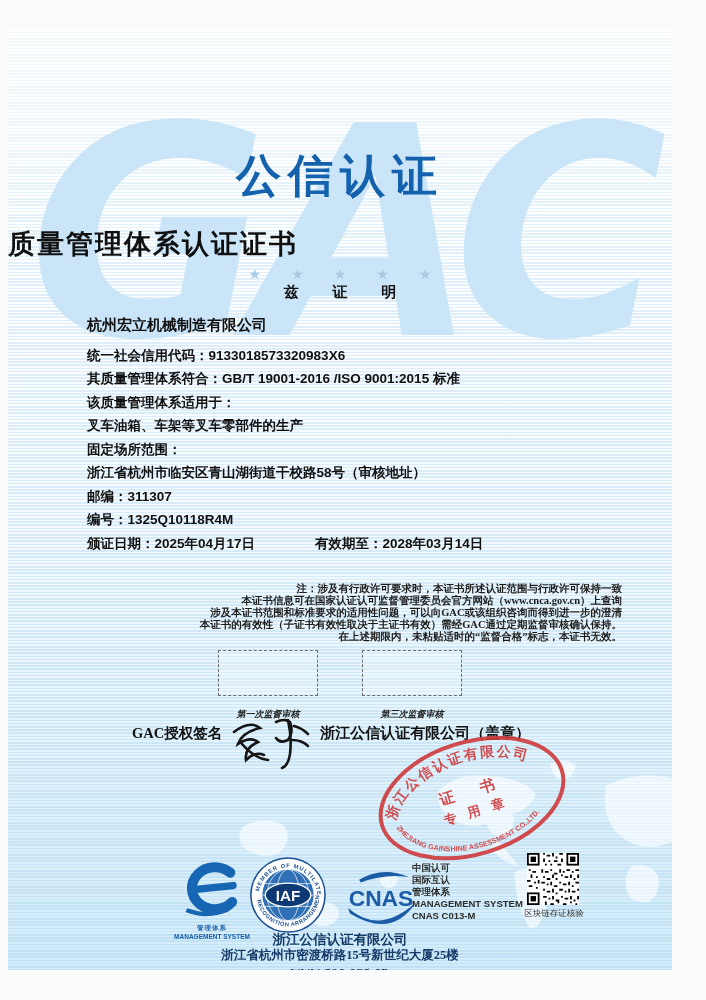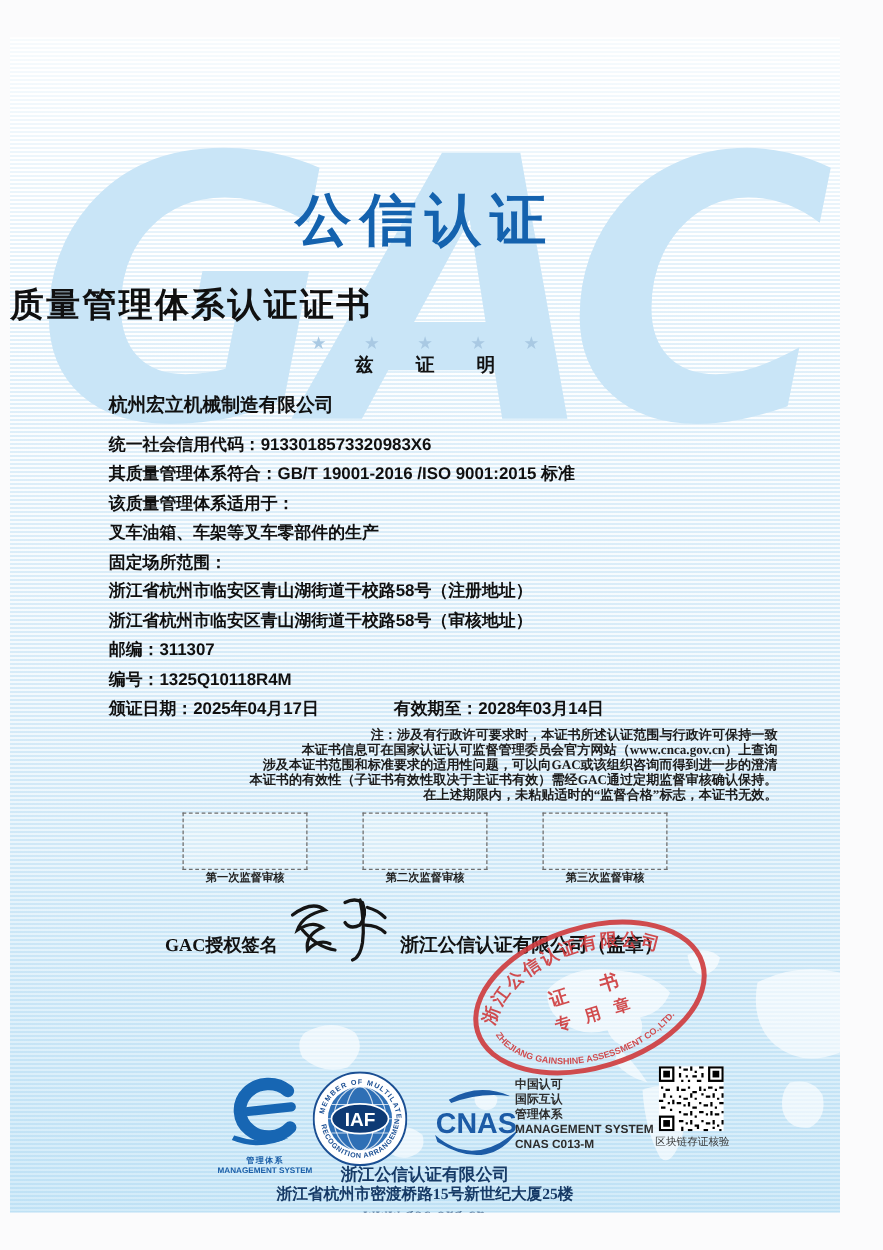--- a/index.html
+++ b/index.html
@@ -24,22 +24,22 @@
     font-family:"Liberation Serif",serif;}
   .bodyblock{top:283px;left:79px;right:50px;color:#101010;font-weight:700;font-size:13.5px;}
   .bodyblock .line{line-height:23.5px;white-space:nowrap;}
   .company-line{font-size:15px;margin-bottom:7px;}
   .pair2{margin-left:60px;}
   .notes{top:553px;left:84px;width:530px;font-family:"Liberation Serif",serif;font-weight:bold;
     color:#1c1c1c;font-size:10.5px;line-height:11.9px;text-align:right;}
   .audits{top:620px;left:0;width:100%;display:flex;justify-content:center;gap:44px;}
   .audit-cell{width:100px;text-align:center;}
   .audit-box{width:100px;height:46px;border:1px dashed #6c6c6c;background:rgba(255,255,255,.22);box-sizing:border-box;}
-  .audit-label{margin-top:0;font-size:9px;color:#222;font-family:"Liberation Serif",serif;font-weight:bold;}
-  .signer{top:694px;left:124px;display:flex;align-items:flex-end;color:#111;}
+  .audit-label{margin-top:12px;font-size:9px;color:#222;font-family:"Liberation Serif",serif;font-weight:bold;font-style:italic;}
+  .signer{top:694px;left:124px;display:flex;align-items:flex-start;color:#111;}
   .signer .sig-label{font-size:14.5px;font-weight:bold;font-family:"Liberation Serif",serif;}
   .signer .sig-svg{margin:-14px 6px -6px 6px;}
   .signer .seal-holder{font-size:15px;font-weight:bold;font-family:"Liberation Serif",serif;}
   .sealsvg{left:364px;top:706px;transform:rotate(-17deg);opacity:.9;}
   .maps{left:0;top:726px;pointer-events:none;}
   .caption-gac{left:150px;top:894px;width:108px;text-align:center;color:#1b5fa8;font-weight:bold;}
   .caption-gac .cn{font-size:6.5px;letter-spacing:1px;}
   .caption-gac .en{font-size:6.5px;}
   .accred{left:404px;top:832px;color:#2d2d2d;font-weight:bold;font-size:9.5px;line-height:12px;}
   .qr-caption{left:500px;top:878px;width:92px;text-align:center;font-size:8.5px;color:#333;
@@ -76,45 +76,40 @@
   <div class="abs stars">★★★★★</div>
   <div class="abs certify">兹 证 明</div>
 
   <div class="abs bodyblock">
     <div class="line company-line">杭州宏立机械制造有限公司</div>
     <div class="line"><span>统一社会信用代码：</span><span>9133018573320983X6</span></div>
     <div class="line"><span>其质量管理体系符合：</span><span>GB/T 19001-2016 /ISO 9001:2015 标准</span></div>
     <div class="line">该质量管理体系适用于：</div>
     <div class="line">叉车油箱、车架等叉车零部件的生产</div>
     <div class="line">固定场所范围：</div>
-    <div class="line">浙江省杭州市临安区青山湖街道干校路58号（注册地址）</div>
     <div class="line">浙江省杭州市临安区青山湖街道干校路58号（审核地址）</div>
     <div class="line"><span>邮编：</span><span>311307</span></div>
     <div class="line"><span>编号：</span><span>1325Q10118R4M</span></div>
     <div class="line">
       <span>颁证日期：</span><span>2025年04月17日</span><span class="pair2">有效期至：</span><span>2028年03月14日</span>
     </div>
   </div>
 
   <div class="abs notes">
     <div>注：涉及有行政许可要求时，本证书所述认证范围与行政许可保持一致</div>
     <div>本证书信息可在国家认证认可监督管理委员会官方网站（www.cnca.gov.cn）上查询</div>
     <div>涉及本证书范围和标准要求的适用性问题，可以向GAC或该组织咨询而得到进一步的澄清</div>
     <div>本证书的有效性（子证书有效性取决于主证书有效）需经GAC通过定期监督审核确认保持。</div>
     <div>在上述期限内，未粘贴适时的“监督合格”标志，本证书无效。</div>
   </div>
 
   <div class="abs audits">
     <div class="audit-cell">
       <div class="audit-box"></div>
       <div class="audit-label">第一次监督审核</div>
-    </div>
-    <div class="audit-cell">
-      <div class="audit-box"></div>
-      <div class="audit-label">第二次监督审核</div>
     </div>
     <div class="audit-cell">
       <div class="audit-box"></div>
       <div class="audit-label">第三次监督审核</div>
     </div>
   </div>
 
   <div class="abs signer">
     <span class="sig-label">GAC授权签名</span>
     <svg class="sig-svg" width="86" height="62" viewBox="0 0 86 62">

